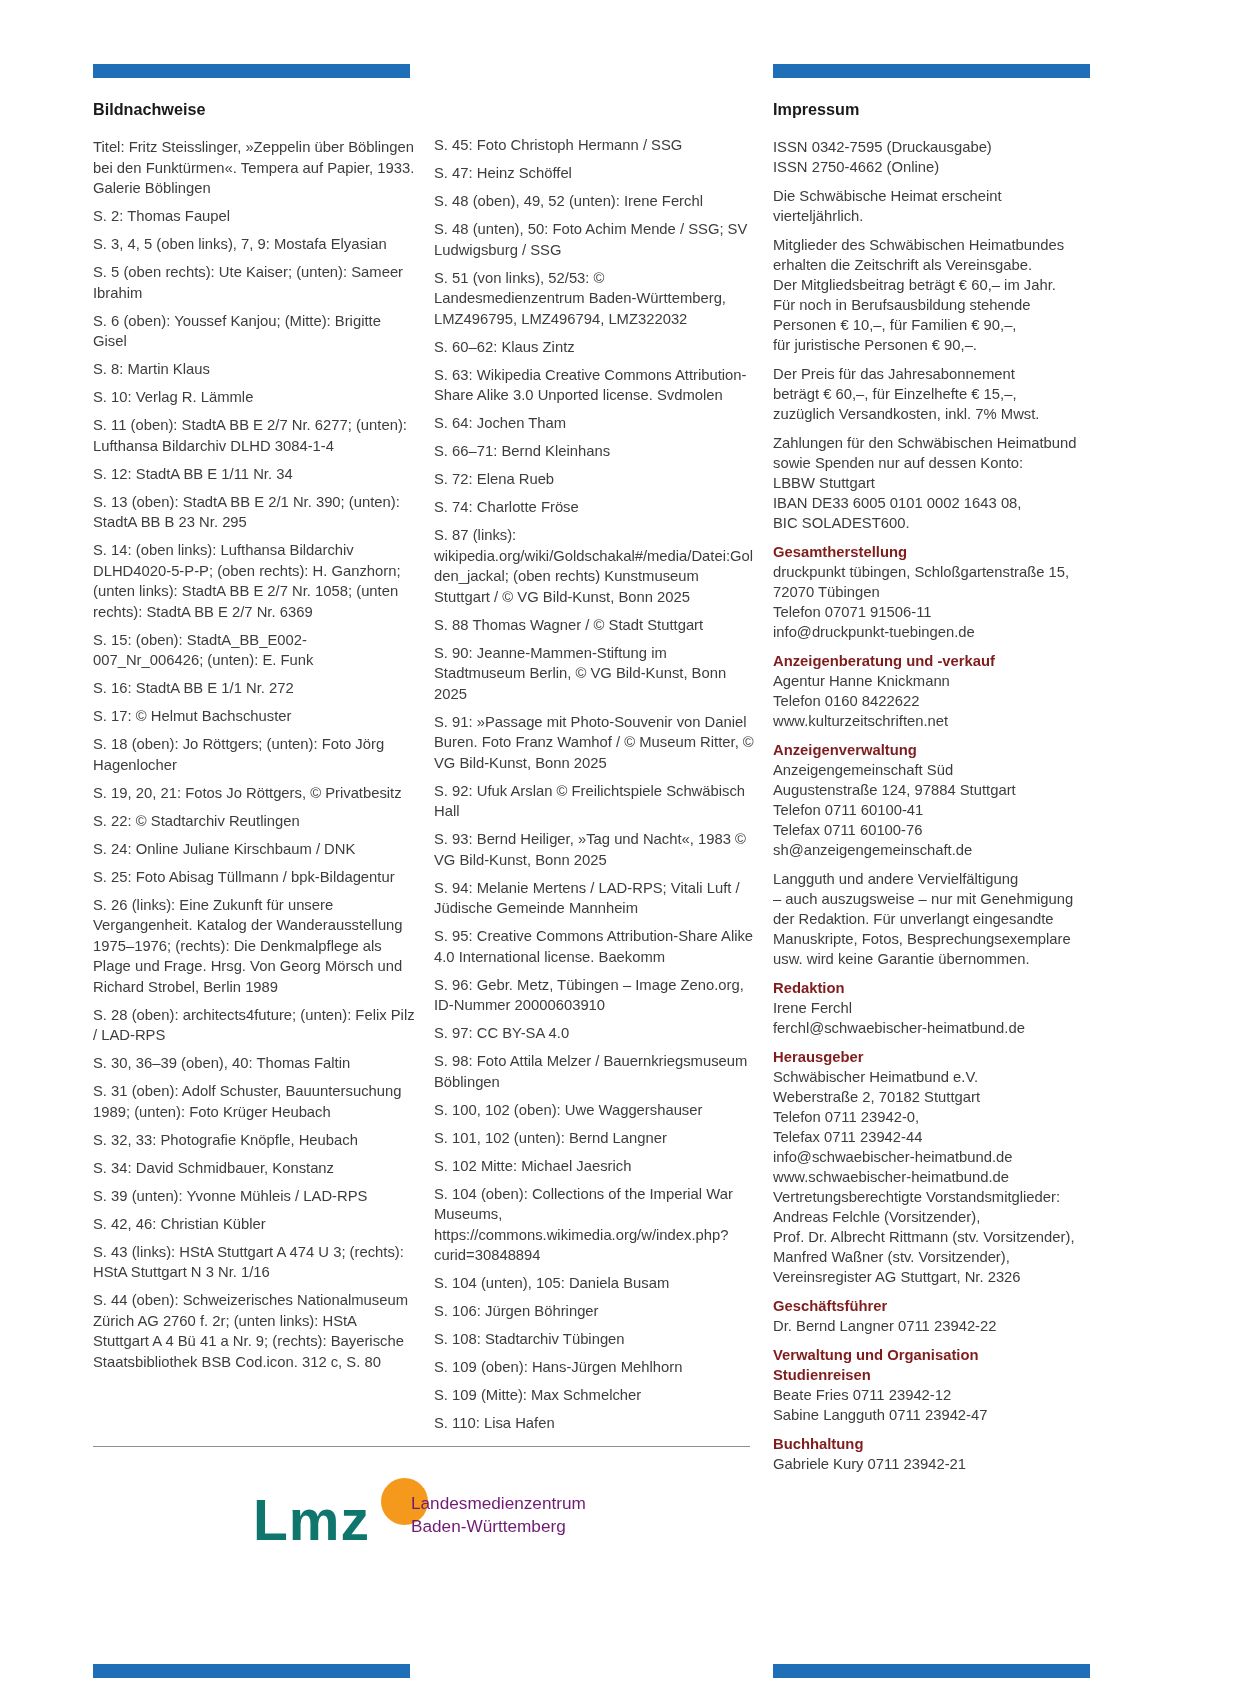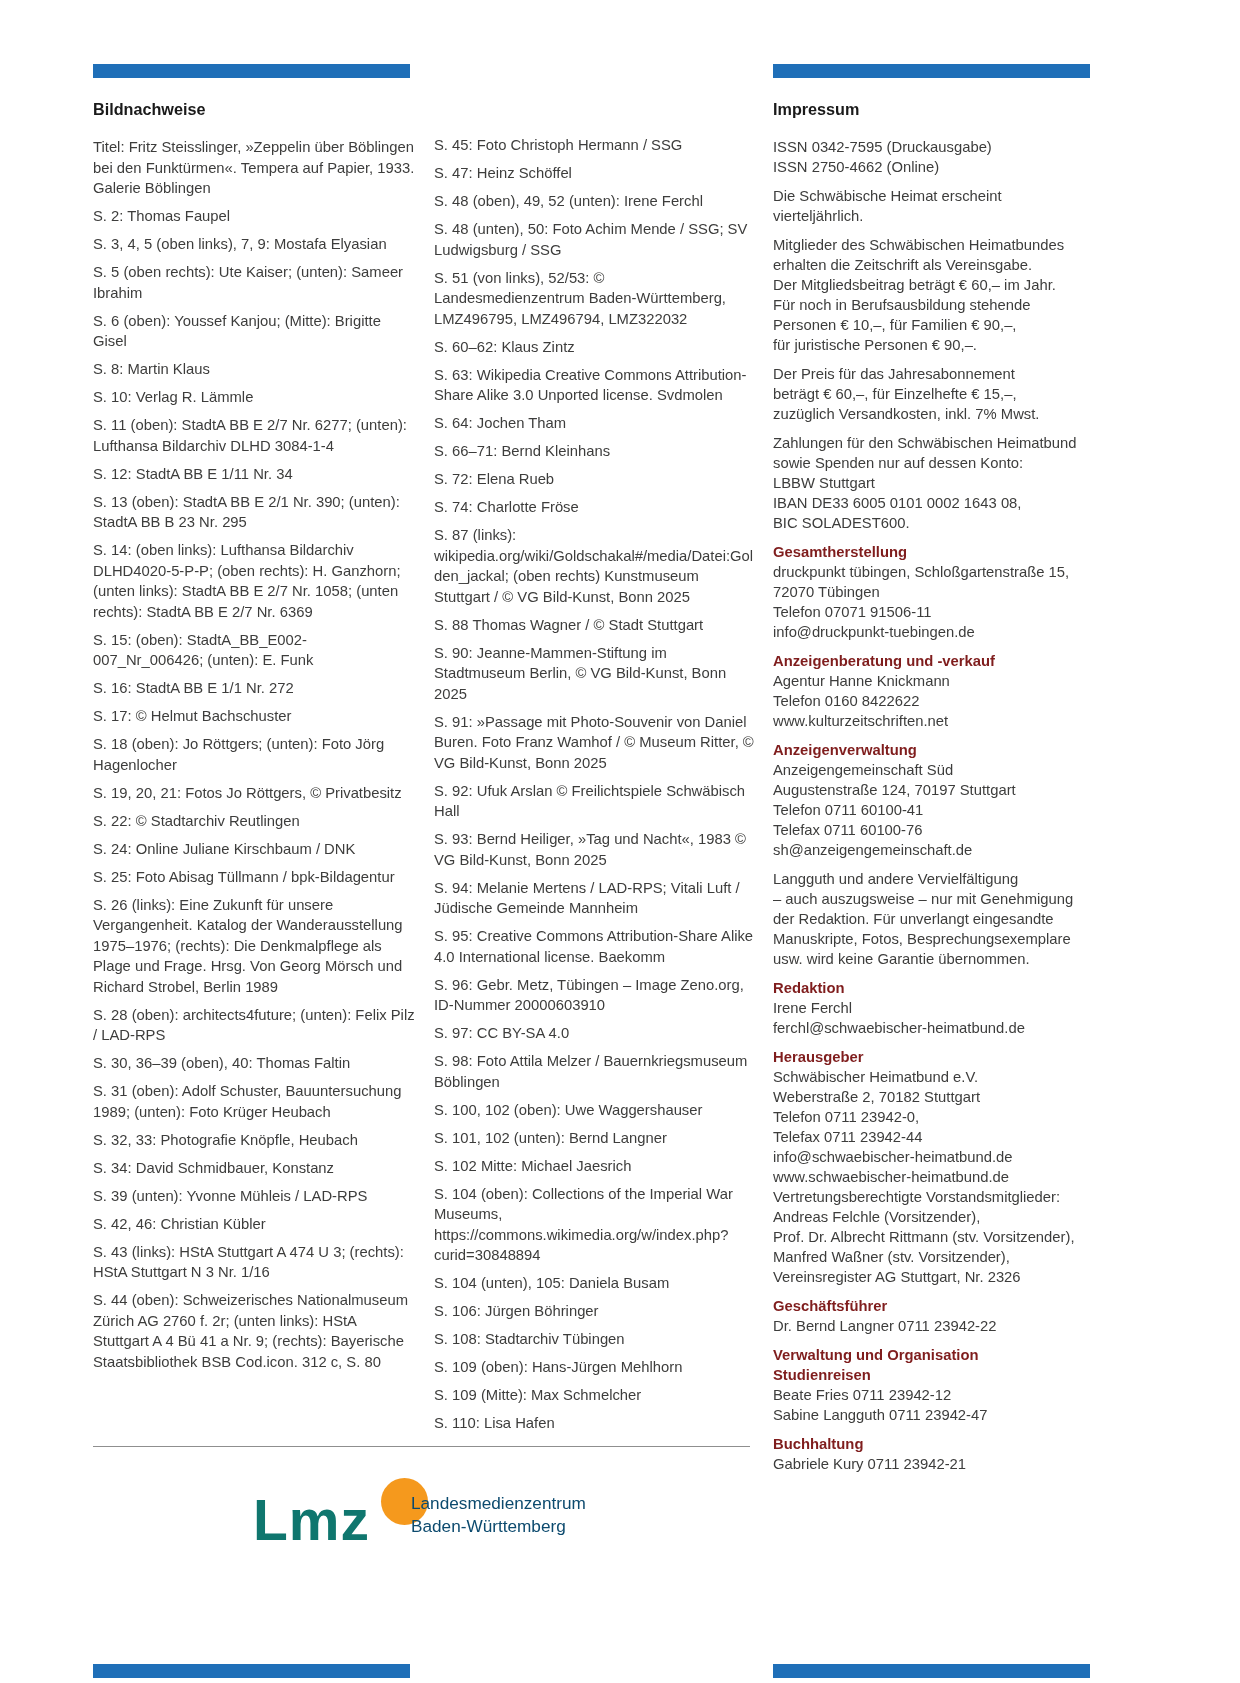--- a/index.html
+++ b/index.html
@@ -71,21 +71,21 @@
     left:138px;top:2px;
     width:47px;height:47px;
     border-radius:50%;
     background:#f5991d;
   }
   .logo-text{
     position:absolute;
     left:168px;top:16px;
     font-size:17.2px;
     line-height:23px;
-    color:#0c4a6e;
+    color:#701a75;
   }
 </style>
 </head>
 <body>
 
 <div class="page">
 
   <div class="bar bar-top-left" style="background: rgb(31, 111, 184);"></div>
   <div class="bar bar-top-right" style="background: rgb(31, 111, 184);"></div>
 
@@ -201,21 +201,21 @@
         </div>
         <div class="block">
           <div class="bline hline">Anzeigenberatung und -verkauf</div>
           <div class="bline">Agentur Hanne Knickmann</div>
           <div class="bline">Telefon 0160 8422622</div>
           <div class="bline">www.kulturzeitschriften.net</div>
         </div>
         <div class="block">
           <div class="bline hline">Anzeigenverwaltung</div>
           <div class="bline">Anzeigengemeinschaft Süd</div>
-          <div class="bline">Augustenstraße 124, 70197 Stuttgart</div>
+          <div class="bline">Augustenstraße 124, 97884 Stuttgart</div>
           <div class="bline">Telefon 0711 60100-41</div>
           <div class="bline">Telefax 0711 60100-76</div>
           <div class="bline">sh@anzeigengemeinschaft.de</div>
         </div>
         <div class="block">
           <div class="bline">Langguth und andere Vervielfältigung</div>
           <div class="bline">– auch auszugsweise – nur mit Genehmigung</div>
           <div class="bline">der Redaktion. Für unverlangt eingesandte</div>
           <div class="bline">Manuskripte, Fotos, Besprechungsexemplare</div>
           <div class="bline">usw. wird keine Garantie übernommen.</div>

